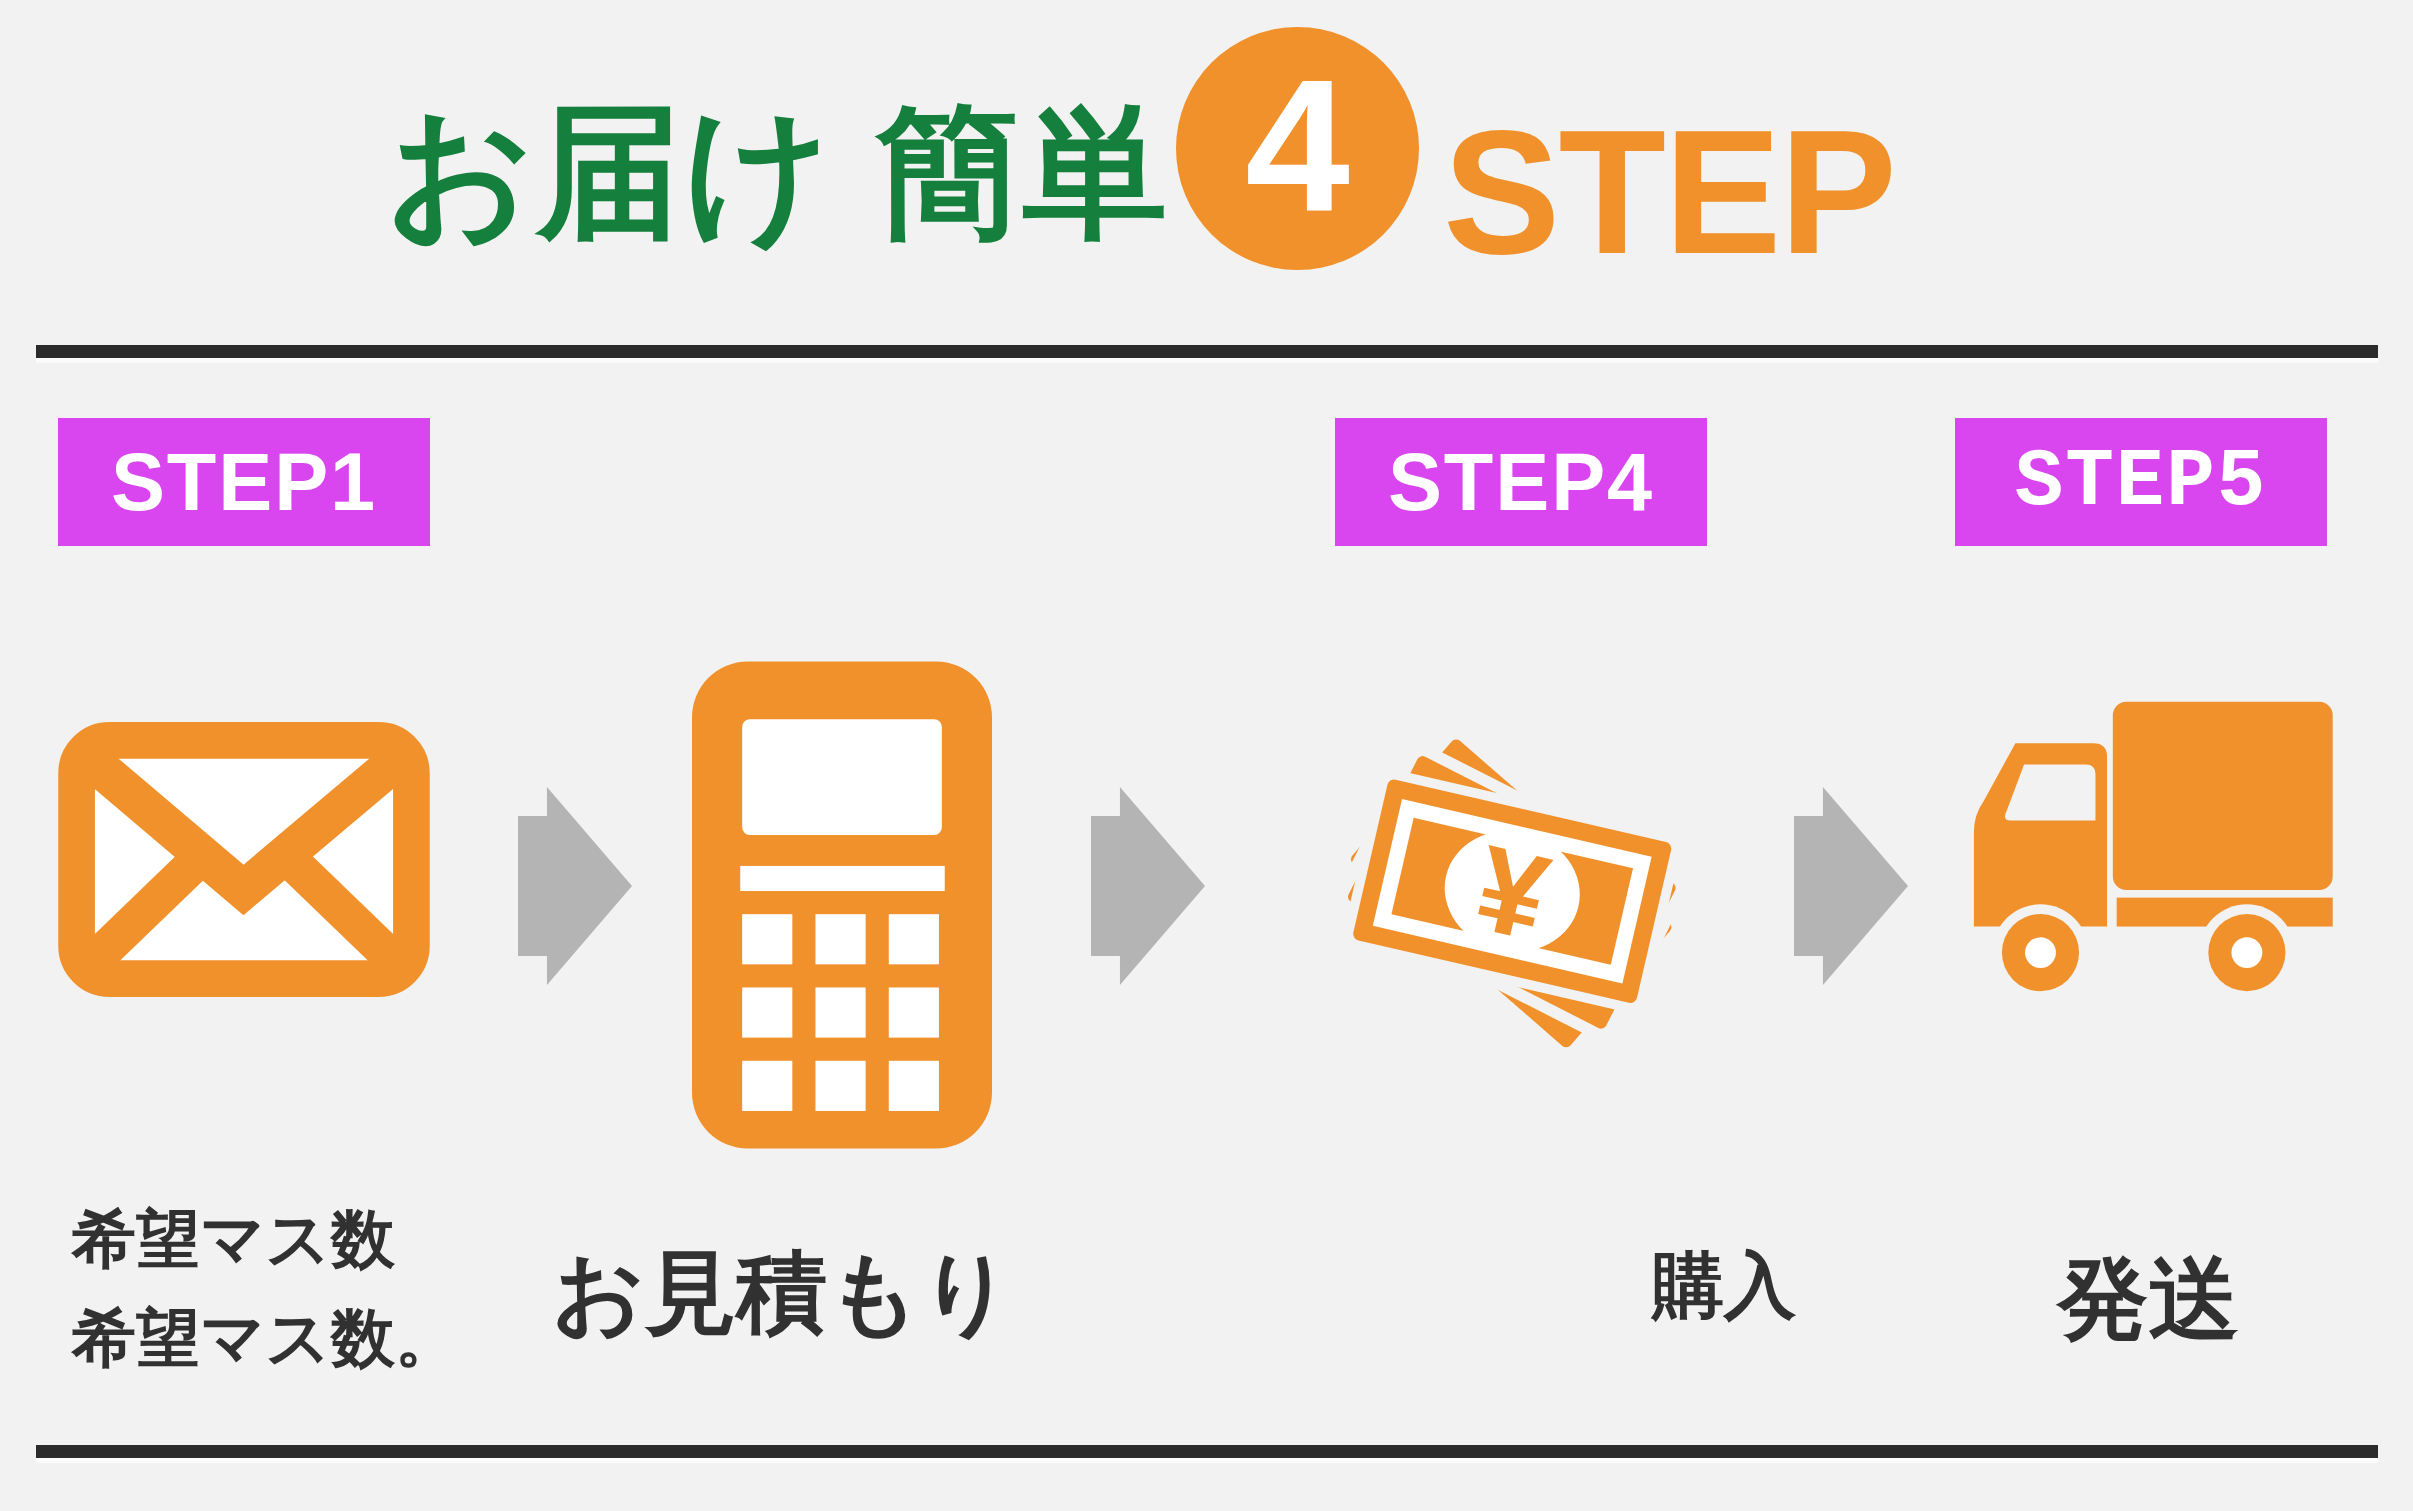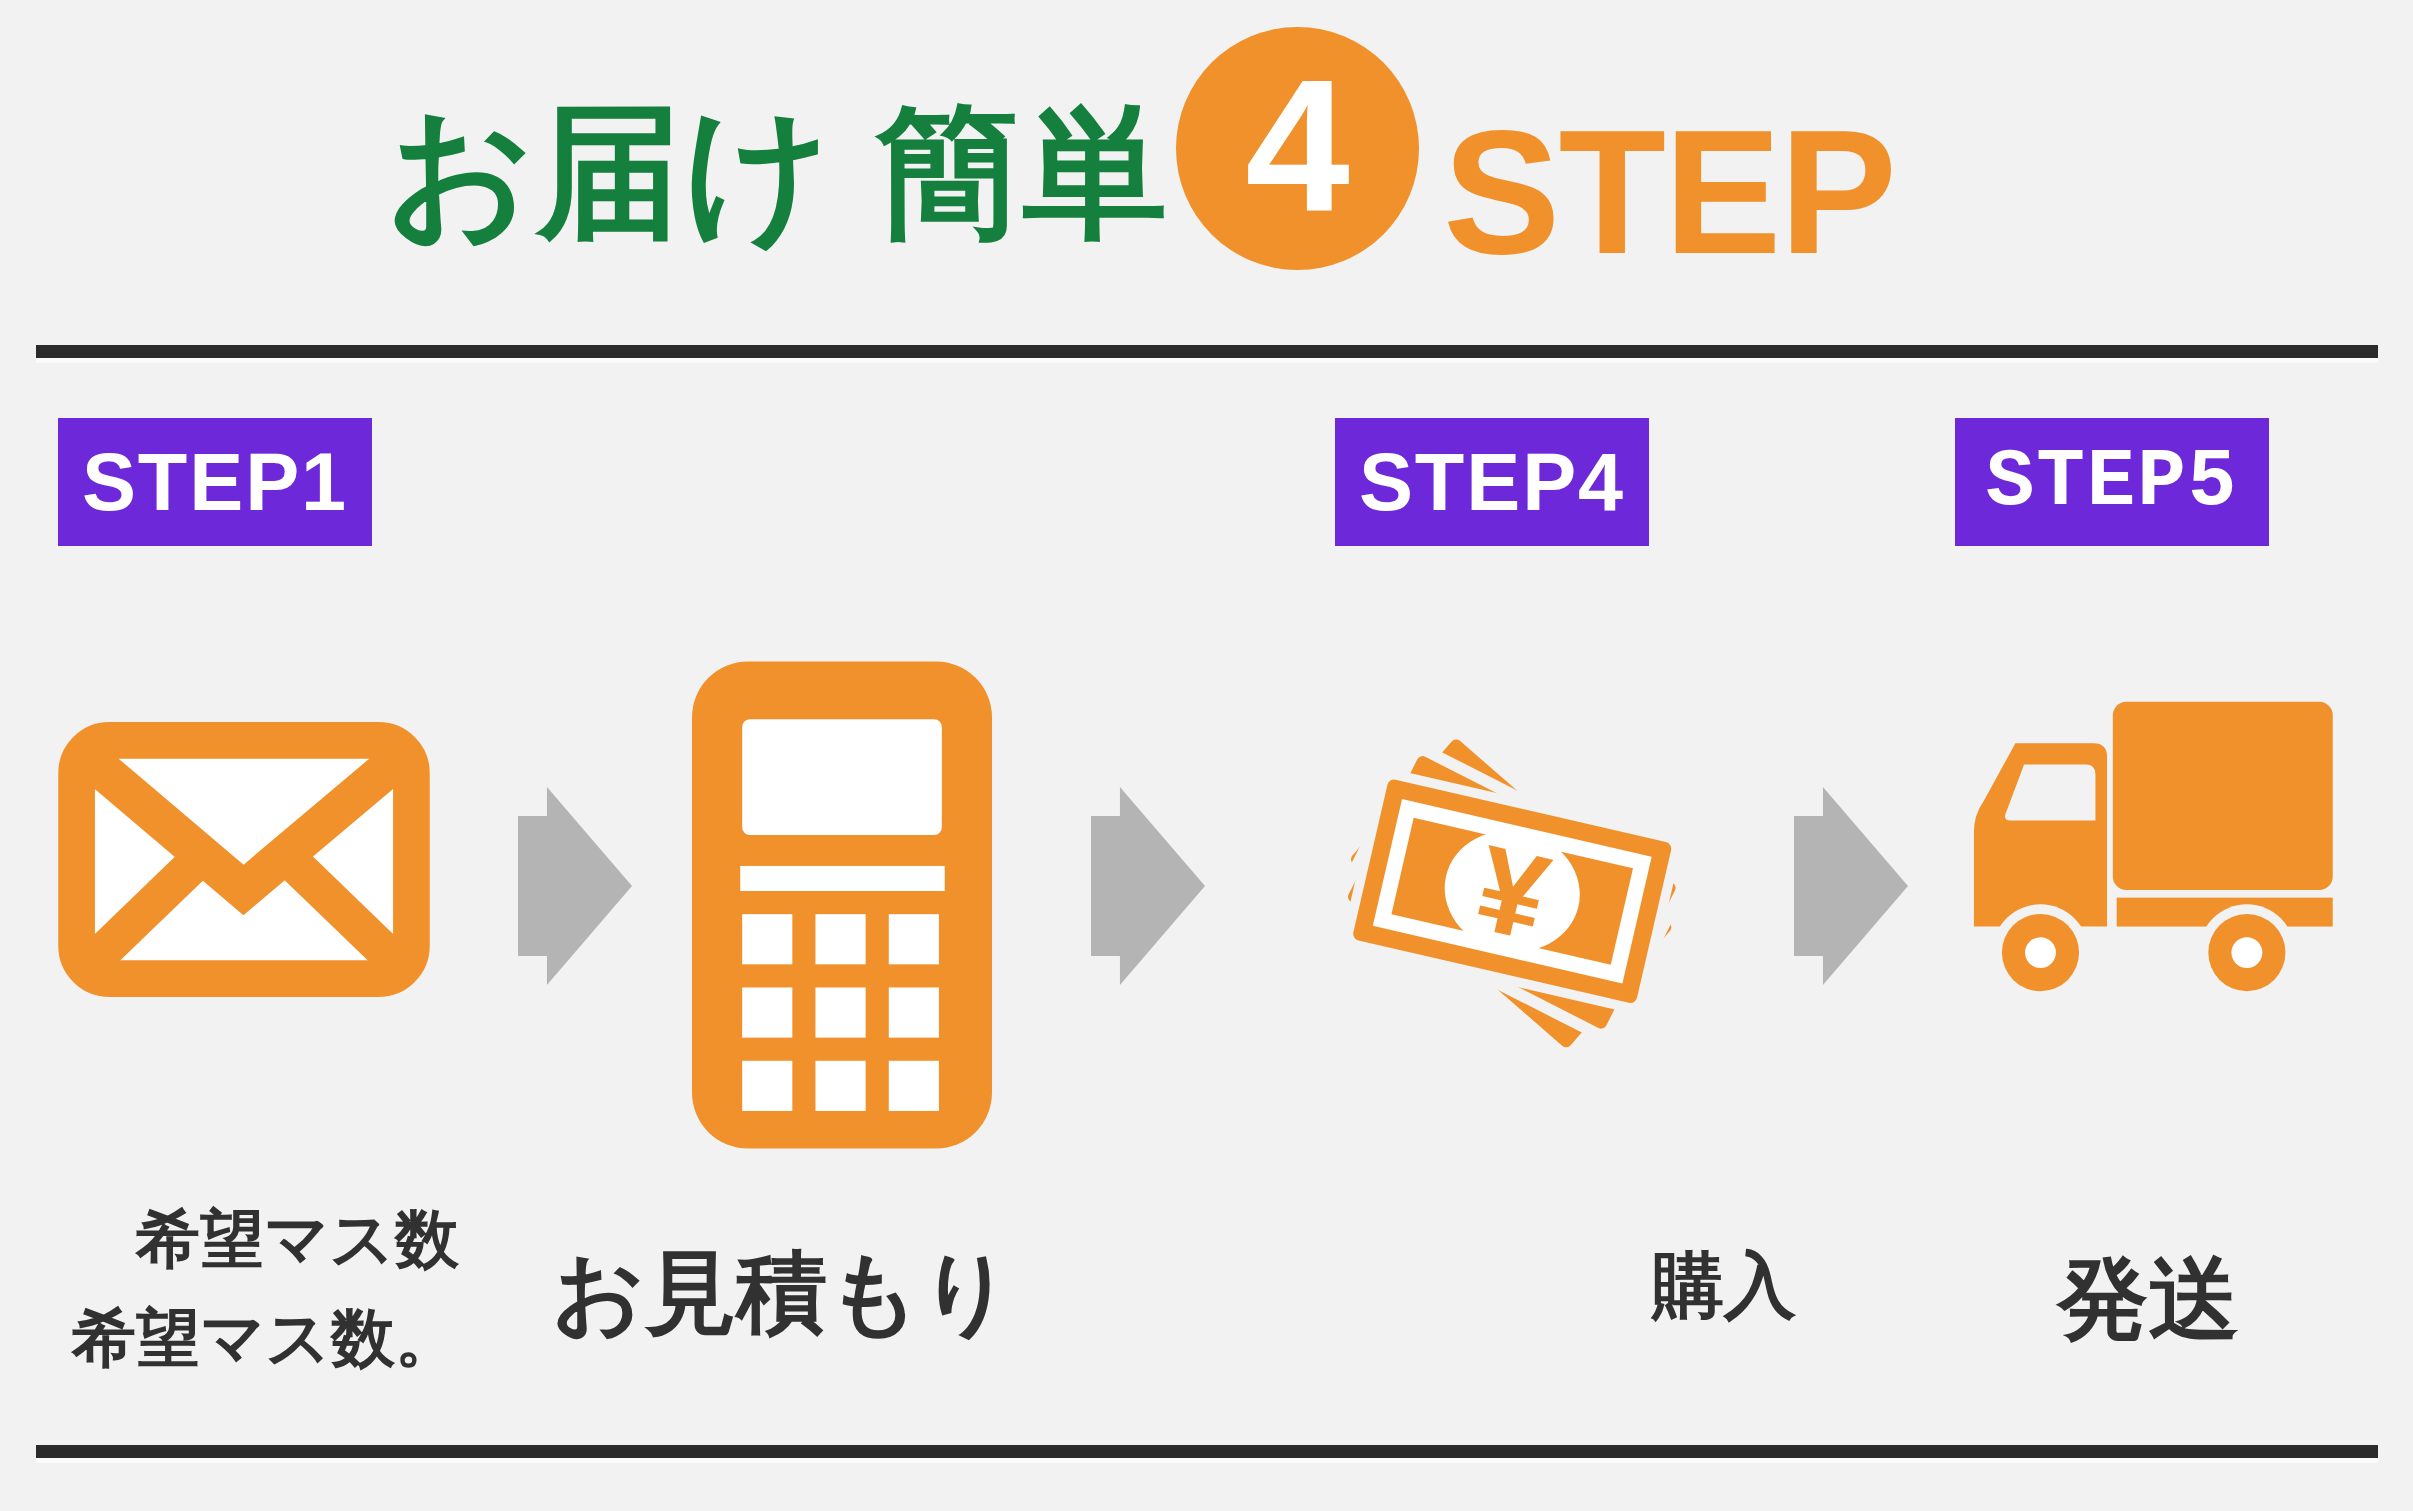--- a/index.html
+++ b/index.html
@@ -37,22 +37,22 @@
   
   .divider{
     position:absolute;left:36px;width:2342px;height:12.6px;
     background:#2b2b2b;
     box-shadow:0 4.8px 0 #fbfbfb;
   }
   .divider.top{top:345px;}
   .divider.bottom{top:1445px;}
   
   .step-label{
-    position:absolute;top:418px;width:314px;height:128px;
-    background:#6d28d9;color:#ffffff;
+    position:absolute;top:418px;width:372px;height:128px;
+    background:#d946ef;color:#ffffff;
     font-size:81px;font-weight:700;letter-spacing:1.9px;
     display:flex;align-items:center;justify-content:center;
     line-height:1;
   }
   .step-label.s1{left:58px;}
   .step-label.s2{left:657px;}
   .step-label.s3{left:1335px;}
   .step-label.s4{left:1955px;font-family:Liberation Mono, monospace;}
   
   .icon{position:absolute;}
@@ -67,21 +67,20 @@
     background:#b4b4b4;
     clip-path:polygon(0 14.6%,25.4% 14.6%,25.4% 0,100% 50%,25.4% 100%,25.4% 85.4%,0 85.4%);
   }
   .arrow.a1{left:518px;}
   .arrow.a2{left:1091px;}
   .arrow.a3{left:1794px;}
   
   .caption{
     color:#313131;font-weight:900;white-space:nowrap;
     position:absolute;
-    text-align:right;
   }
   .caption.c1{left:72px;top:1190px;font-size:64px;line-height:99px;}
   .caption.c2{left:552px;top:1232px;width:579px;font-size:91px;text-align:left;}
   .caption.c3{left:1217px;top:1238px;width:579px;font-size:72px;text-align:right;}
   .caption.c4{left:1859px;top:1238px;width:579px;font-size:91px;text-align:center;}
 </style>
 </head>
 <body>
 
 <div class="stage">

